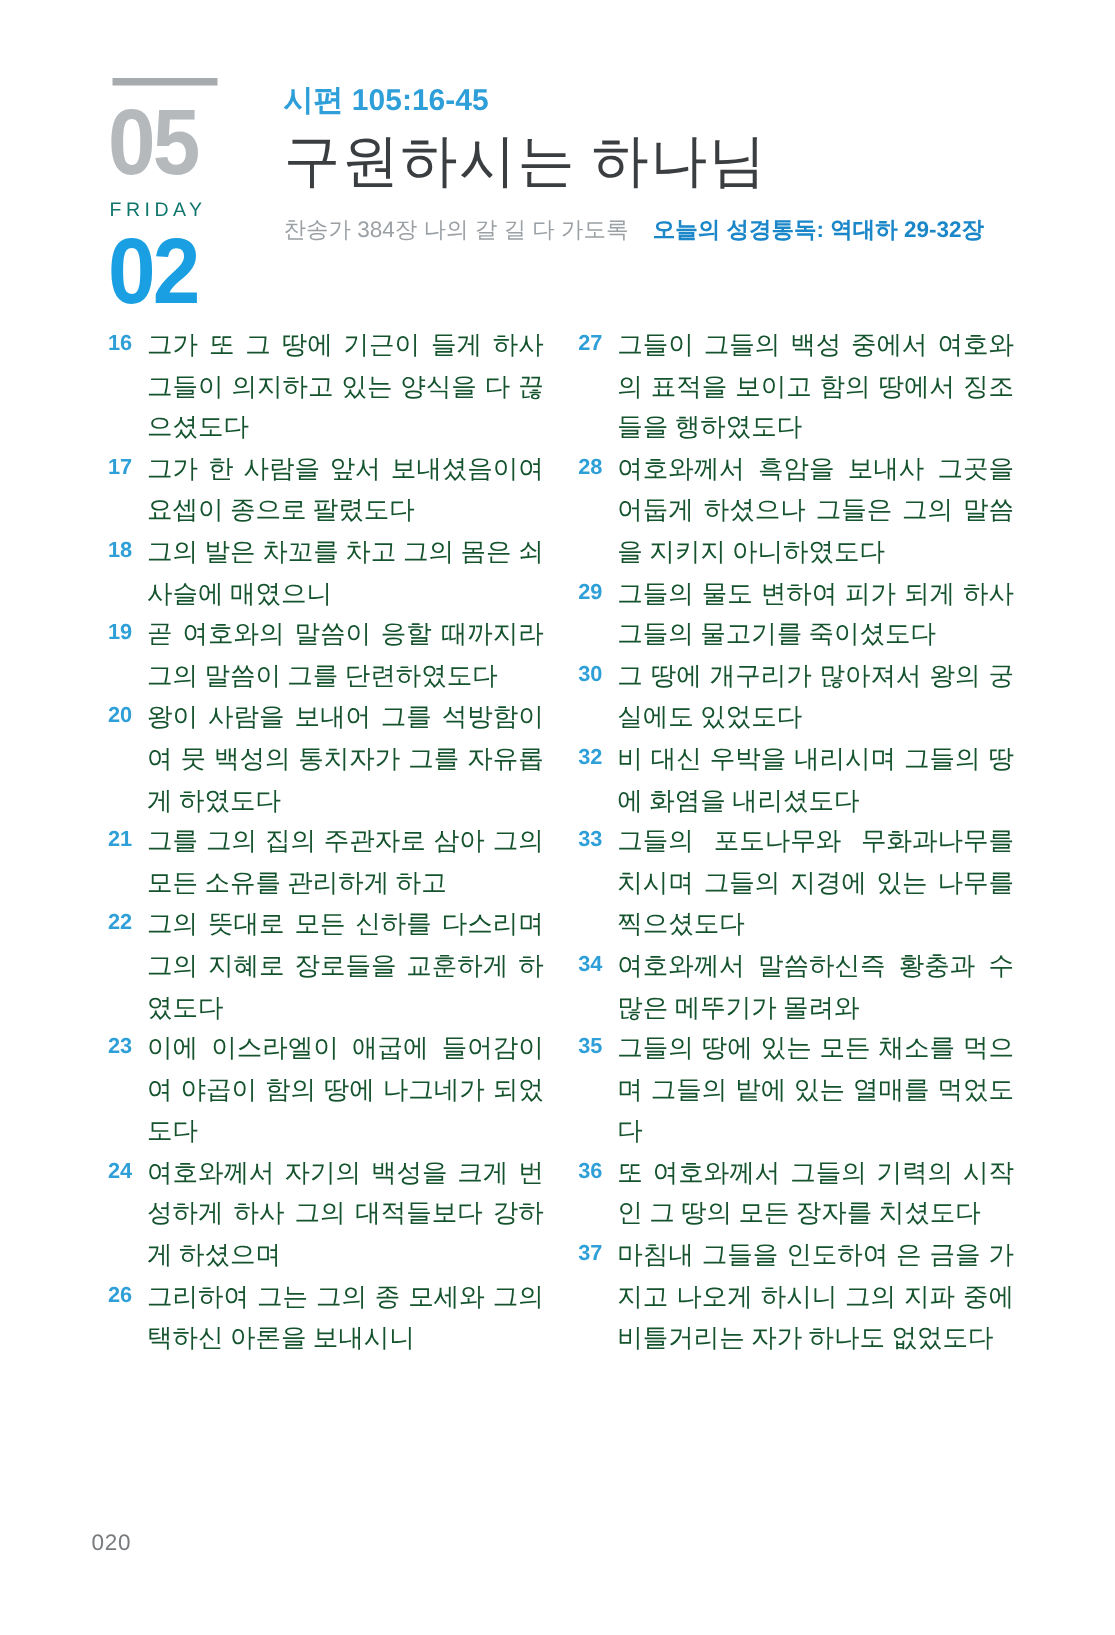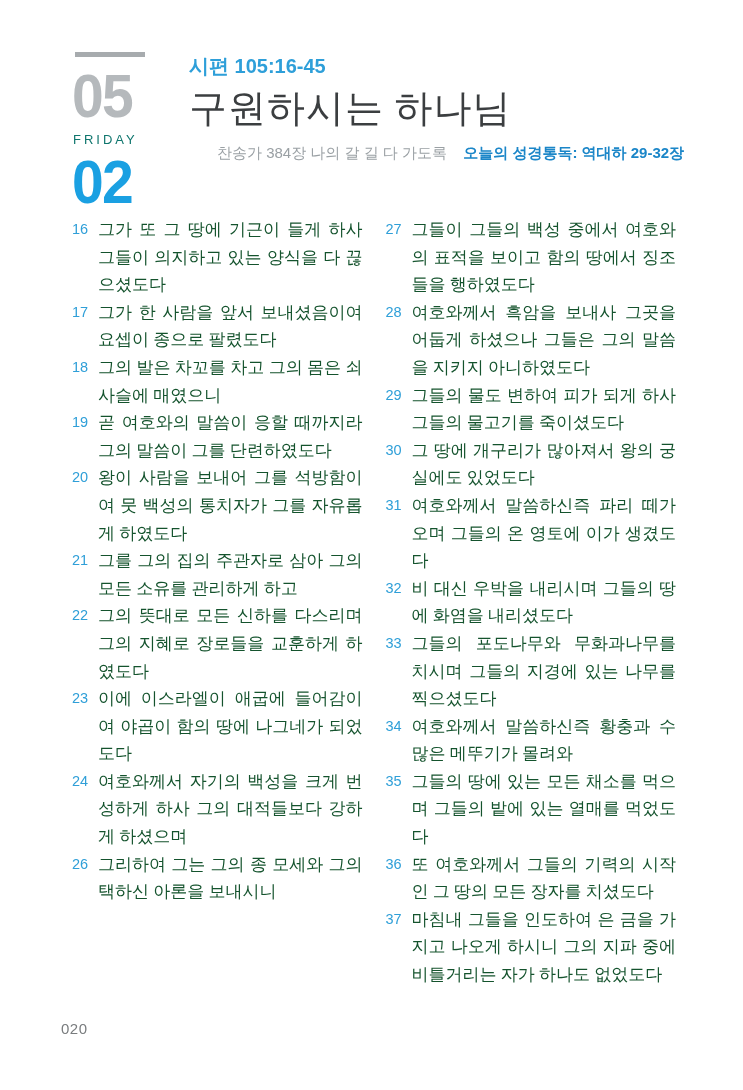--- a/index.html
+++ b/index.html
@@ -40,34 +40,34 @@
     font-weight:700; font-size:20px; color:#2e9fd9;
   }
   .title {
     font-weight:500; font-size:38px; color:#3b3e40;
     line-height:1.1; margin-top:8px; letter-spacing:1px;
   }
   .subtitle {
     margin-top:14px; font-family:"Liberation Sans", sans-serif;
     font-size:15px; white-space:nowrap;
   }
-  .hymn { color:#9aa0a4;margin-left:28px; }
+  .hymn { color:#9aa0a4; }
   .reading-plan { color:#1b86c8; font-weight:700; margin-left:12px; }
 
   
   .columns {
     position:absolute; left:72px; top:216px; width:604px;
     display:flex; gap:23px;
   }
   .column { width:290.5px; flex:none; }
   .verse { display:flex; }
   .vnum {
     flex:none; width:26px;
     font-family:"Liberation Sans", sans-serif;
-    font-weight:400; font-size:14.5px; color:#2f9fd8;
+    font-weight:700; font-size:14.5px; color:#2f9fd8;
     line-height:27.6px;
   }
   .vtext {
     flex:1; text-align:justify;
     font-size:17px; line-height:27.6px; color:#14532d;
     word-break:normal;
   }
 
   
   .page-number {
@@ -151,24 +151,20 @@
         </div>
       <div class="verse">
           <span class="vnum">29</span>
           <p class="vtext">그들의 물도 변하여 피가 되게 하사 그들의 물고기를 죽이셨도다</p>
         </div>
       <div class="verse">
           <span class="vnum">30</span>
           <p class="vtext">그 땅에 개구리가 많아져서 왕의 궁실에도 있었도다</p>
         </div>
       <div class="verse">
-          <span class="vnum">31</span>
-          <p class="vtext">여호와께서 말씀하신즉 파리 떼가 오며 그들의 온 영토에 이가 생겼도다</p>
-        </div>
-      <div class="verse">
           <span class="vnum">32</span>
           <p class="vtext">비 대신 우박을 내리시며 그들의 땅에 화염을 내리셨도다</p>
         </div>
       <div class="verse">
           <span class="vnum">33</span>
           <p class="vtext">그들의 포도나무와 무화과나무를 치시며 그들의 지경에 있는 나무를 찍으셨도다</p>
         </div>
       <div class="verse">
           <span class="vnum">34</span>
           <p class="vtext">여호와께서 말씀하신즉 황충과 수많은 메뚜기가 몰려와</p>

